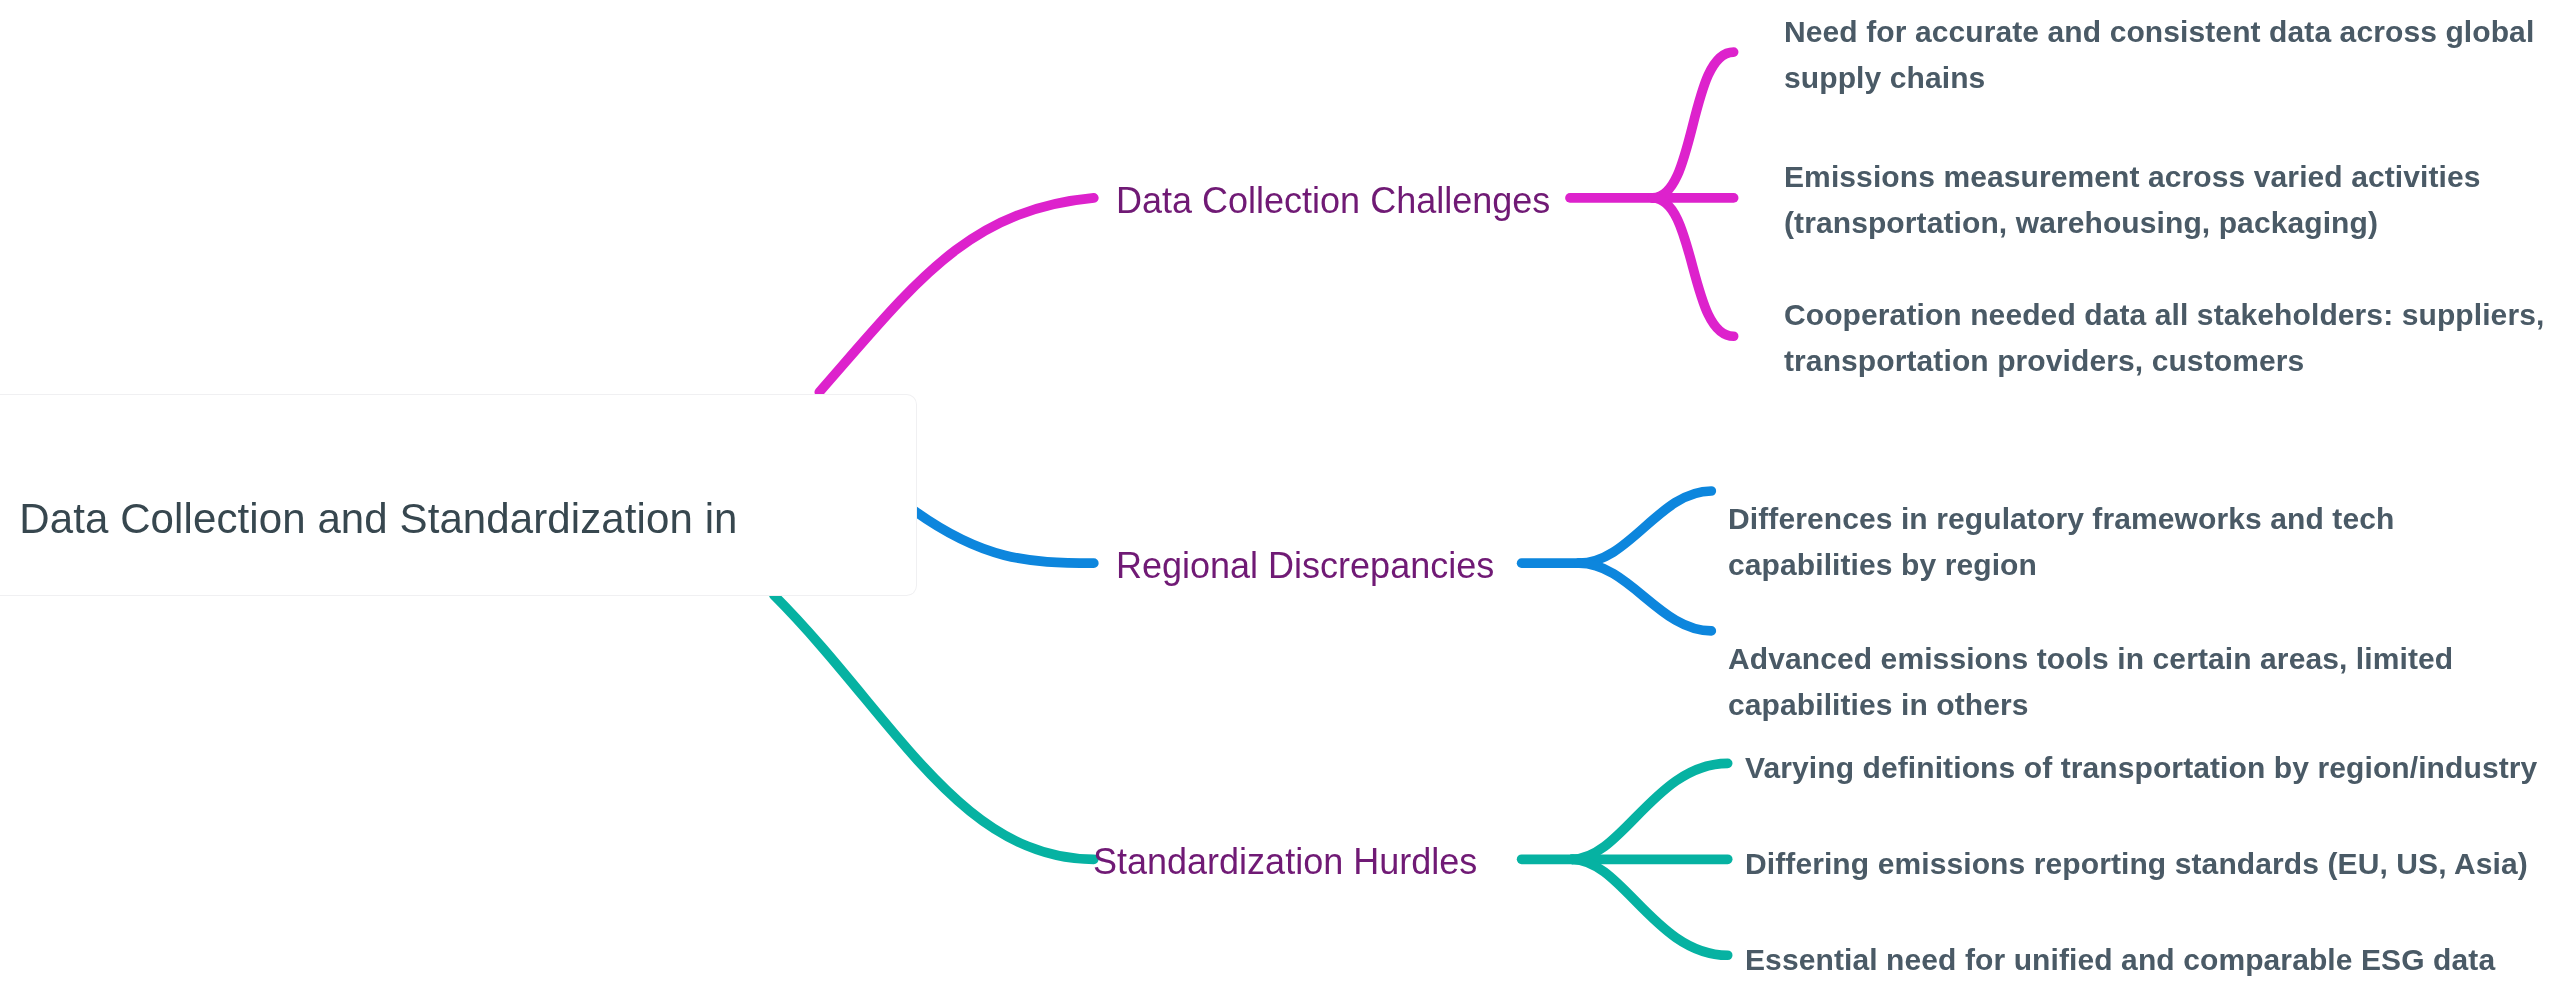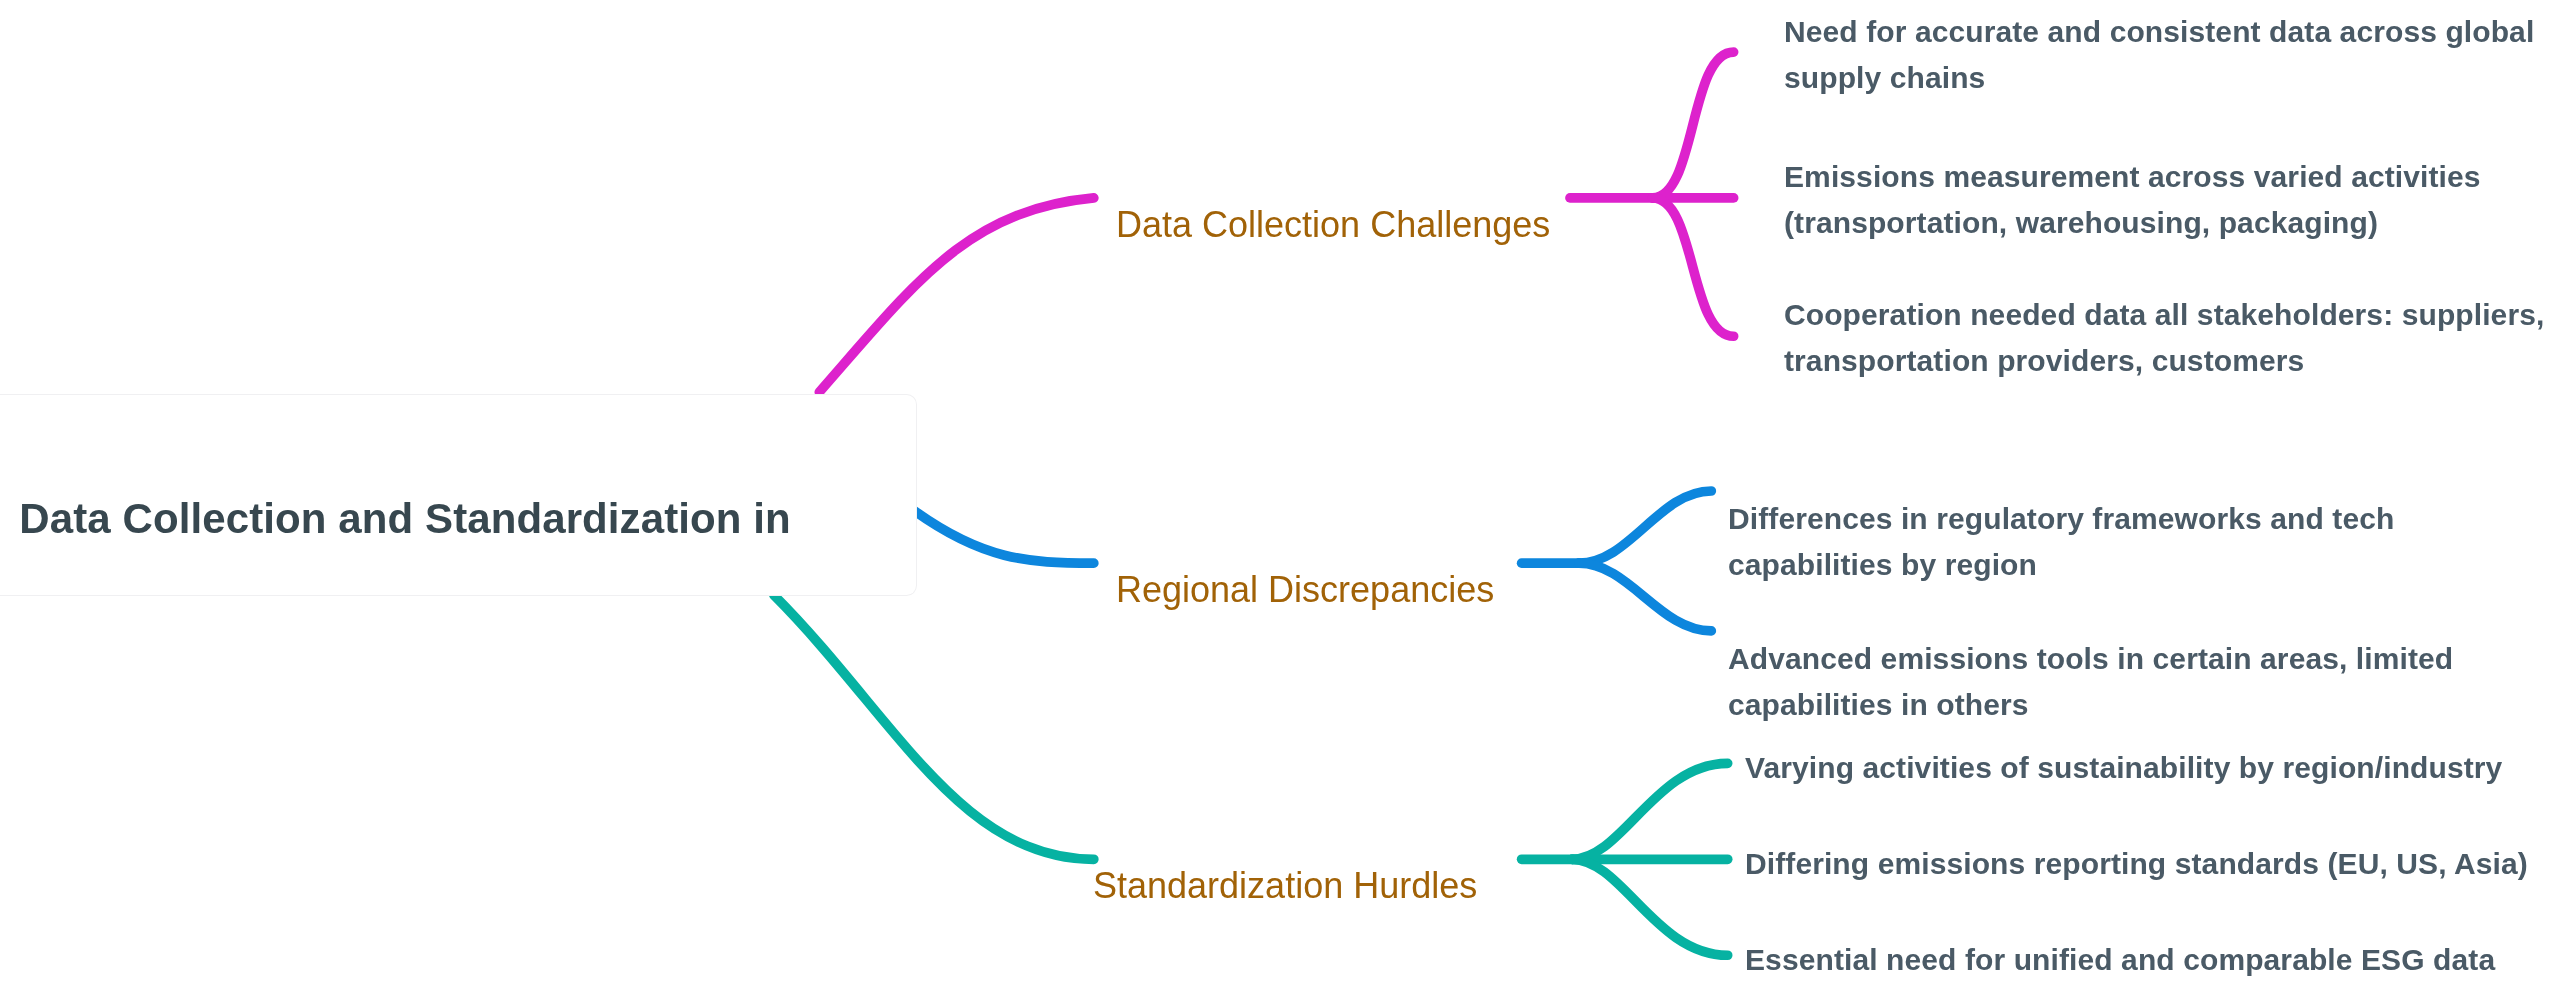--- a/index.html
+++ b/index.html
@@ -37,32 +37,31 @@
     background: #ffffff;
     display: flex;
     align-items: center;
     padding-left: 19.3px;
     padding-right: 45px;
   }
   .root-title {
     font-size: 42px;
     line-height: 1.42;
     color: #37474f;
-    font-weight: 700;
+    font-weight: 400;
     letter-spacing: 0.1px;
     margin-top: 48px;
   }
   .branch-label {
     position: absolute;
     font-size: 36px;
     line-height: 1.2;
-    color: #a16207;
+    color: #701a75;
     white-space: nowrap;
     font-weight: 400;
-    margin-top: 24px;
   }
   .leaf-label {
     position: absolute;
     font-size: 30px;
     line-height: 1.52;
     color: #4a5a66;
     font-weight: 700;
     letter-spacing: 0.1px;
   }
   .leaf-w1 { width: 848px; }
@@ -131,21 +130,21 @@
     <span>Differences in regulatory frameworks and tech</span><br>
     <span>capabilities by region</span>
   </div>
 
   <div class="leaf-label leaf-w2" style="left:1728px; top:588px;">
     <span>Advanced emissions tools in certain areas, limited</span><br>
     <span>capabilities in others</span>
   </div>
 
   <div class="leaf-label leaf-w3" style="left:1745px; top:745px;">
-    <span>Varying activities of sustainability by region/industry</span>
+    <span>Varying definitions of transportation by region/industry</span>
   </div>
 
   <div class="leaf-label leaf-w3" style="left:1745px; top:841px;">
     <span>Differing emissions reporting standards (EU, US, Asia)</span>
   </div>
 
   <div class="leaf-label leaf-w3" style="left:1745px; top:937px;">
     <span>Essential need for unified and comparable ESG data</span>
   </div>
 

